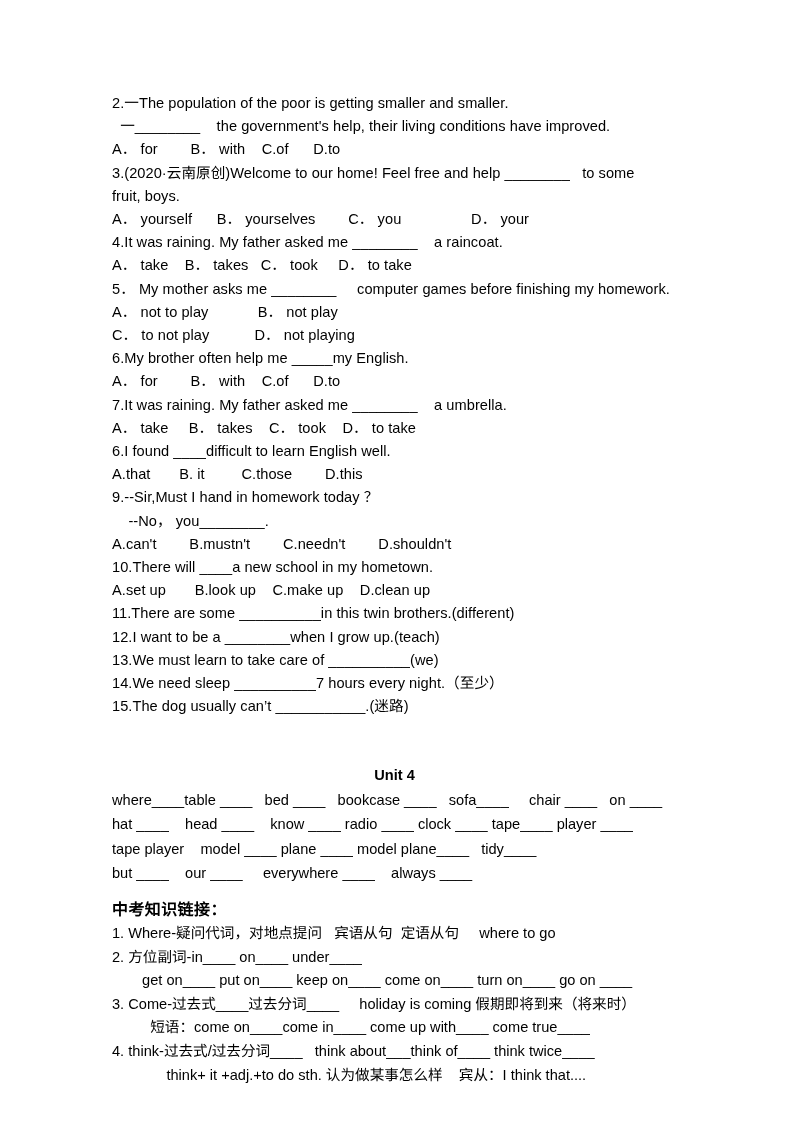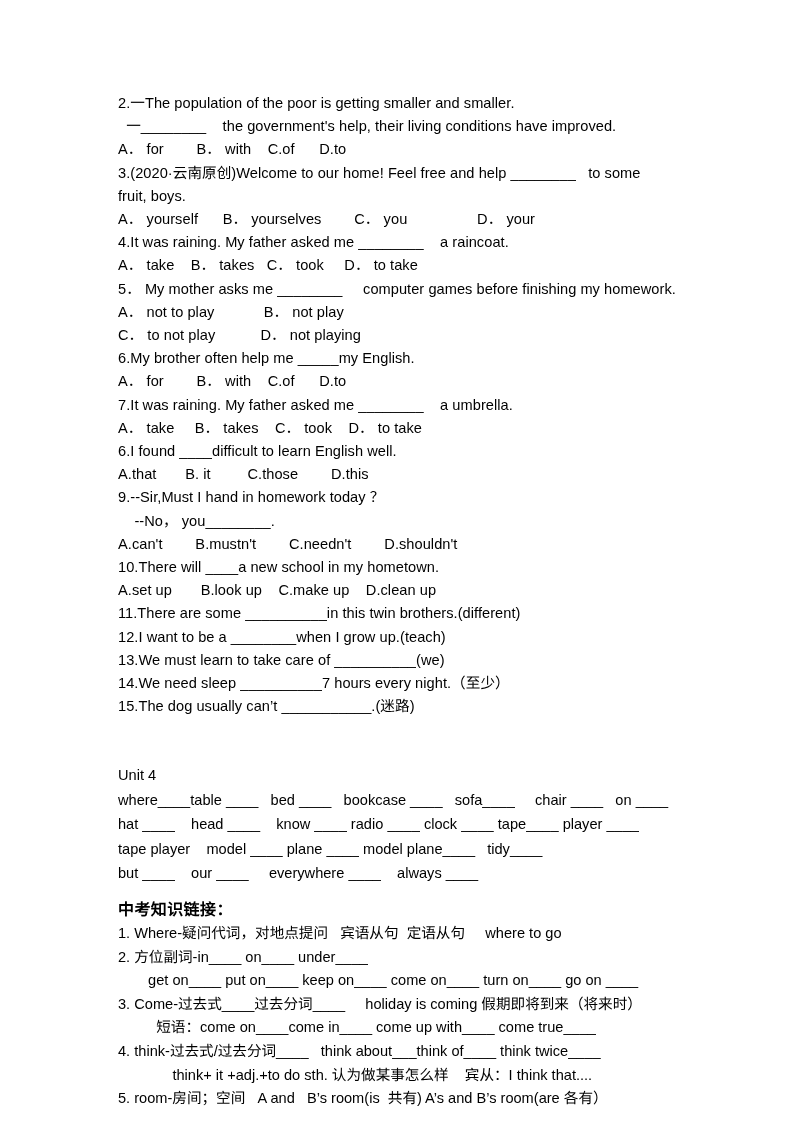--- a/index.html
+++ b/index.html
@@ -18,39 +18,40 @@
   }
   .page {
     position: absolute;
     left: 0; top: 0;
     width: 794px;
     height: 1123px;
     overflow: hidden;
   }
   .content {
     position: absolute;
-    left: 118px;
+    left: 112px;
     top: 92px;
     width: 565px;
   }
   .ln {
     font-size: 14.6px;
     line-height: 23.2px;
     white-space: pre-wrap;
     word-break: normal;
     letter-spacing: 0.05px;
   }
   .gap-lg {
     height: 46px;
   }
   .indent1 { padding-left: 22px; }
   .unit-head {
     font-size: 14.6px;
     line-height: 23.2px;
-    font-weight: normal;
+    font-weight: bold;
+    text-align: center;
   }
   .section-head {
     font-size: 16px;
     line-height: 24px;
     font-weight: bold;
     letter-spacing: 0.4px;
     margin-top: 12px;
   }
   .vocab {
     font-size: 14.6px;
@@ -120,16 +121,15 @@
 
     <div class="klink">2. 方位副词-in____ on____ under____</div>
     <div class="klink indent1">  get on____ put on____ keep on____ come on____ turn on____ go on ____</div>
 
     <div class="klink">3. Come-过去式____过去分词____     holiday is coming 假期即将到来（将来时）</div>
     <div class="klink indent1">    短语：come on____come in____ come up with____ come true____</div>
 
     <div class="klink">4. think-过去式/过去分词____   think about___think of____ think twice____</div>
     <div class="klink indent1">        think+ it +adj.+to do sth. 认为做某事怎么样    宾从：I think that....</div>
 
-    <div class="klink">5. room-房间；空间   A and   B’s room(is  共有) A’s and B’s room(are 各有）</div>
 
   </div>
 </div>
 
 </body></html>

